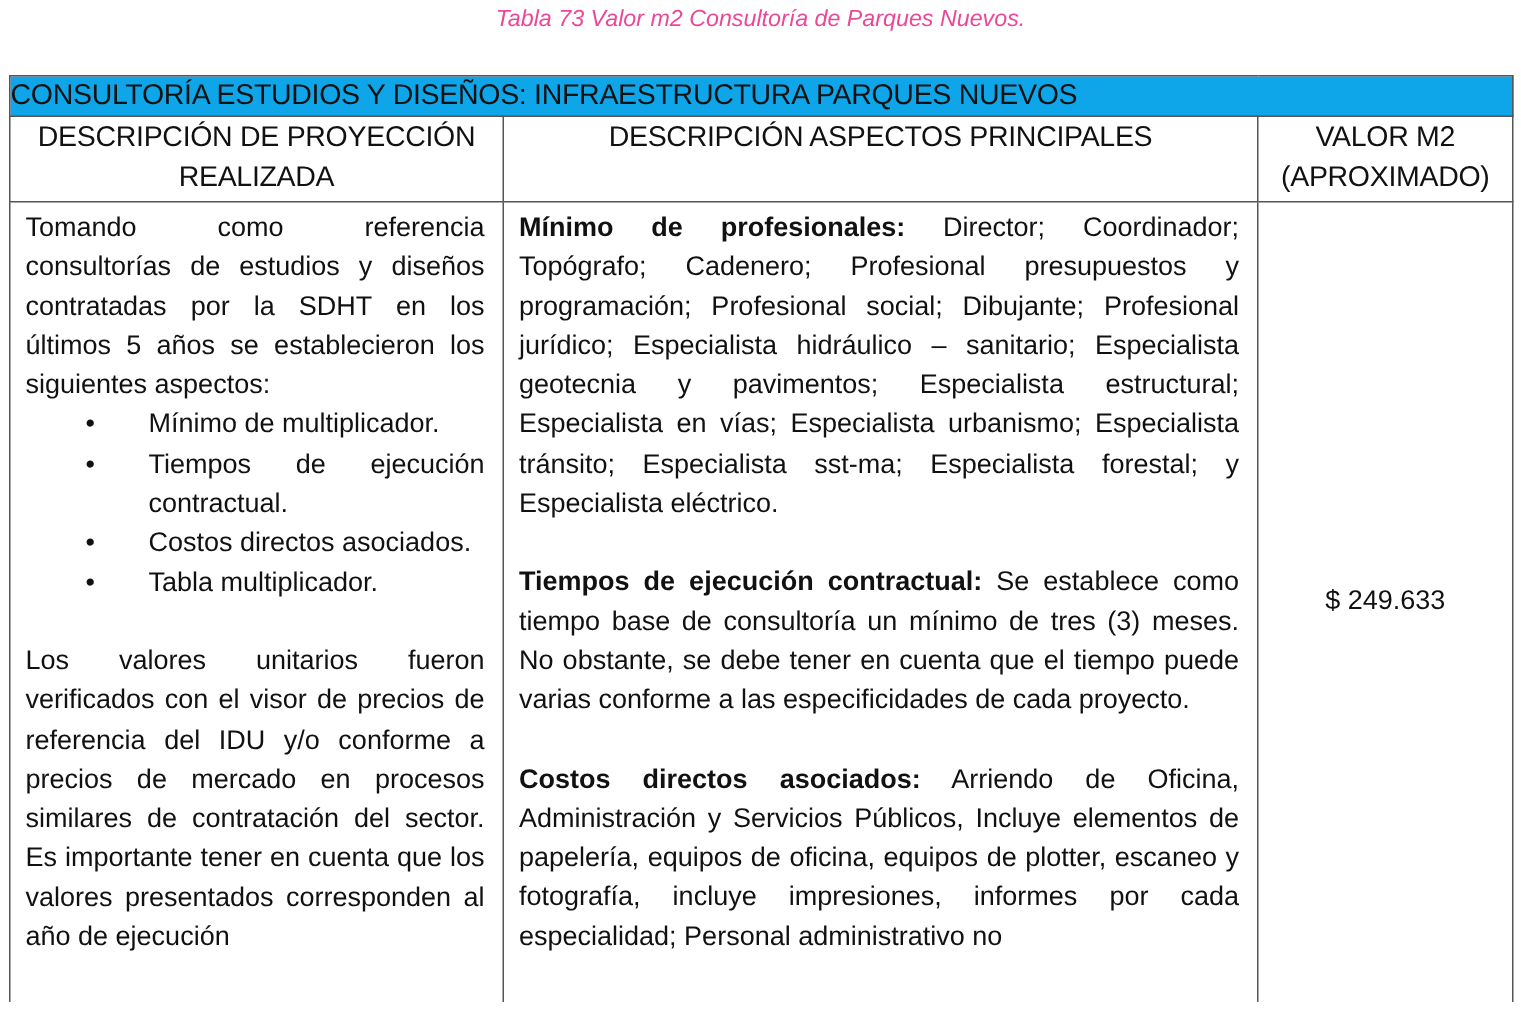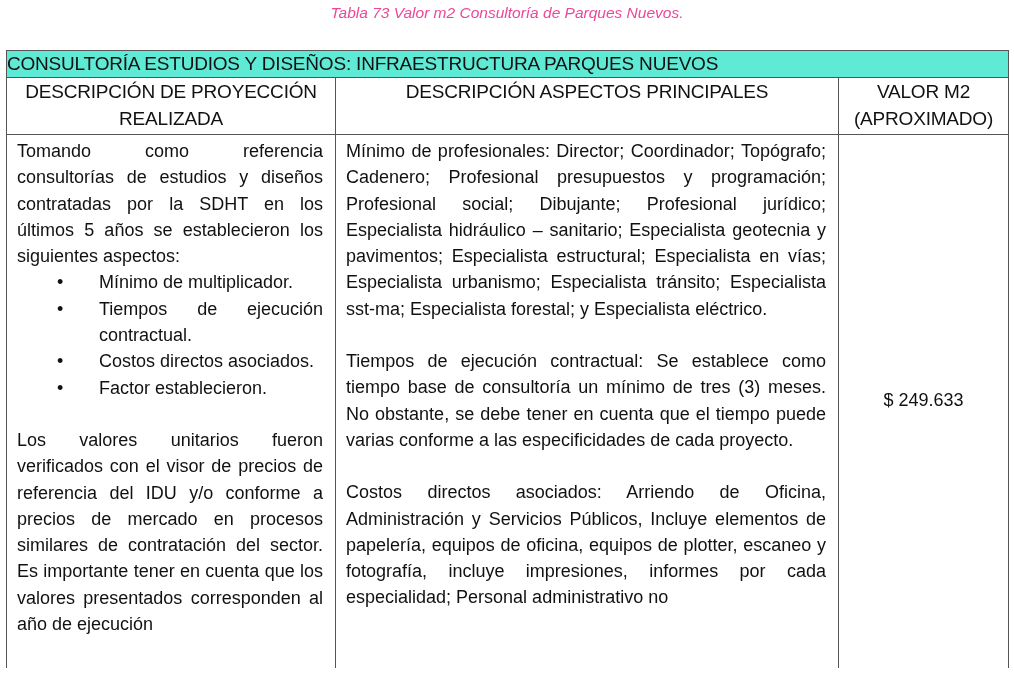--- a/index.html
+++ b/index.html
@@ -1,31 +1,31 @@
 <!DOCTYPE html>
 <html><head>
 <meta charset="utf-8">
 <style>
   html, body { margin:0; padding:0; background:#ffffff; }
   body { width:1014px; height:676px; overflow:hidden; position:relative; font-family:"Liberation Sans", sans-serif; color:#111; }
   .caption { position:absolute; top:4px; left:0; width:1014px; text-align:center; font-style:italic; font-size:15.5px; color:#ec4899; }
   table.main { position:absolute; left:6px; top:50px; width:1002px; border-collapse:collapse; table-layout:fixed; }
   table.main td { border:1.5px solid #555; vertical-align:top; padding:0; }
-  .title-row td { background:#5eead4; font-size:19px; padding:1px 8px 0 8px; height:26px; line-height:26px; letter-spacing:-0.2px; }
+  .title-row td { background:#0ea5e9; font-size:19px; padding:1px 8px 0 8px; height:26px; line-height:26px; letter-spacing:-0.2px; }
   .head-row td { text-align:center; font-size:19px; line-height:27px; height:56px; vertical-align:middle; letter-spacing:-0.2px; }
   .body-row td { height:530px; font-size:18px; line-height:26.3px;margin-top:48px; }
   .body-row td.c1 { padding:3px 12px 0 10px; text-align:justify; }
   .body-row td.c2 { padding:3px 12px 0 10px; text-align:justify; }
   .body-row td.c3 { text-align:center; vertical-align:middle; font-size:18px; padding-bottom:10px; }
   p { margin:0; }
   .gap { height:26px; }
   ul.bul { margin:0; padding:0; list-style:none; }
   ul.bul li { position:relative; padding-left:82px; }
   ul.bul li .dot { position:absolute; left:40px; top:0; }
-  b { font-weight:normal; }
+  b { font-weight:bold; }
   .clip { position:absolute; left:0; top:668px; width:1014px; height:8px; background:#fff; }
 </style>
 </head>
 <body>
 
 <div class="caption">Tabla 73 Valor m2 Consultoría de Parques Nuevos.</div>
 
 <table class="main">
   <colgroup>
     <col style="width:329px">
@@ -41,21 +41,21 @@
     <td>DESCRIPCIÓN ASPECTOS PRINCIPALES</td>
     <td style="padding:0 2px;">VALOR M2 (APROXIMADO)</td>
   </tr>
   <tr class="body-row">
     <td class="c1">
       <p style="text-align-last:left;">Tomando como referencia consultorías de estudios y diseños contratadas por la SDHT en los últimos 5 años se establecieron los siguientes aspectos:</p>
       <ul class="bul">
         <li><span class="dot">•</span><span>Mínimo de multiplicador.</span></li>
         <li style="text-align:justify;"><span class="dot">•</span><span>Tiempos de ejecución contractual.</span></li>
         <li style="text-align:justify;"><span class="dot">•</span><span>Costos directos asociados.</span></li>
-        <li><span class="dot">•</span><span>Factor establecieron.</span></li>
+        <li><span class="dot">•</span><span>Tabla multiplicador.</span></li>
       </ul>
       <div class="gap"></div>
       <p>Los valores unitarios fueron verificados con el visor de precios de referencia del IDU y/o conforme a precios de mercado en procesos similares de contratación del sector. Es importante tener en cuenta que los valores presentados corresponden al año de ejecución</p>
     </td>
     <td class="c2">
       <p><b>Mínimo de profesionales:</b><span> Director; Coordinador; Topógrafo; Cadenero; Profesional presupuestos y programación; Profesional social; Dibujante; Profesional jurídico; Especialista hidráulico – sanitario; Especialista geotecnia y pavimentos; Especialista estructural; Especialista en vías; Especialista urbanismo; Especialista tránsito; Especialista sst-ma; Especialista forestal; y Especialista eléctrico.</span></p>
       <div class="gap"></div>
       <p><b>Tiempos de ejecución contractual:</b><span> Se establece como tiempo base de consultoría un mínimo de tres (3) meses. No obstante, se debe tener en cuenta que el tiempo puede varias conforme a las especificidades de cada proyecto.</span></p>
       <div class="gap"></div>
       <p><b>Costos directos asociados:</b><span> Arriendo de Oficina, Administración y Servicios Públicos, Incluye elementos de papelería, equipos de oficina, equipos de plotter, escaneo y fotografía, incluye impresiones, informes por cada especialidad; Personal administrativo no</span></p>

